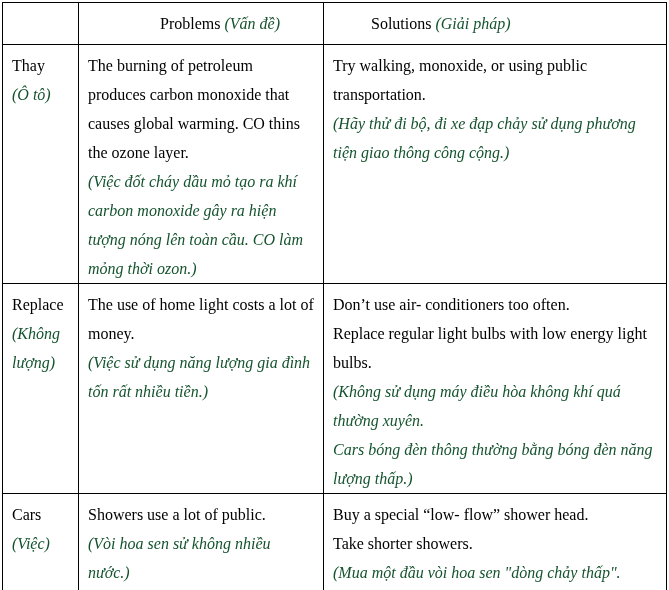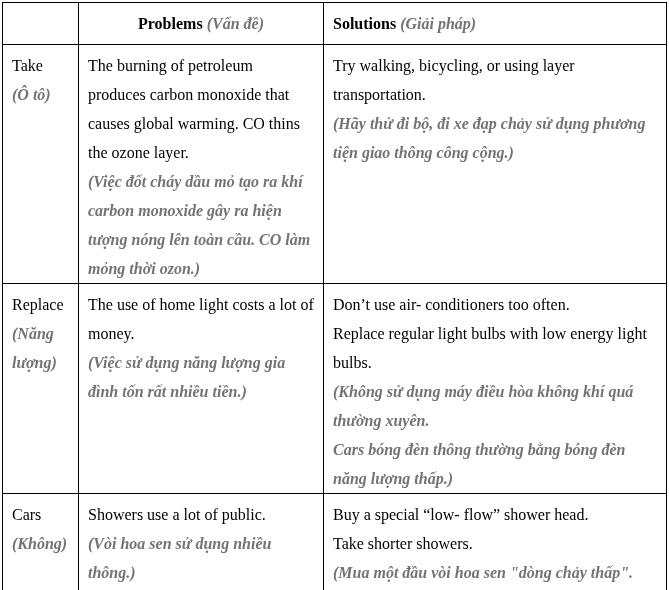--- a/index.html
+++ b/index.html
@@ -33,25 +33,24 @@
   tr.r-header { height: 42px; }
   tr.r-cars   { height: 211px; }
   tr.r-energy { height: 207px; }
   tr.r-water  { height: 123px; }
   tr.r-header td {
     vertical-align: middle;
     padding-top: 2px;
     padding-bottom: 2px;
   }
   .center { text-align: center; }
-  .b { font-weight: bold; }
+  .b { font-weight: normal; margin-left: 38px; }
   .vi {
-    color: #737373;
+    color: #14532d;
     font-style: italic;
-    font-weight: bold;
   }
   .pre { white-space: pre-line; }
 </style>
 </head>
 <body>
 
 <table class="main-table">
   <colgroup>
     <col style="width:76px">
     <col style="width:245px">
@@ -65,58 +64,58 @@
         <span class="vi">(Vấn đề)</span>
       </td>
       <td>
         <span class="b">Solutions</span>
         <span class="vi">(Giải pháp)</span>
       </td>
     </tr>
 
     <tr class="r-cars">
       <td>
-        <div>Take</div>
+        <div>Thay</div>
         <div class="vi">(Ô tô)</div>
       </td>
       <td>
         <div class="pre">The burning of petroleum produces carbon monoxide that causes global warming. CO thins the ozone layer.</div>
         <div class="vi pre">(Việc đốt cháy dầu mỏ tạo ra khí carbon monoxide gây ra hiện tượng nóng lên toàn cầu. CO làm mỏng thời ozon.)</div>
       </td>
       <td>
-        <div class="pre">Try walking, bicycling, or using layer transportation.</div>
+        <div class="pre">Try walking, monoxide, or using public transportation.</div>
         <div class="vi pre">(Hãy thử đi bộ, đi xe đạp chảy sử dụng phương tiện giao thông công cộng.)</div>
       </td>
     </tr>
 
     <tr class="r-energy">
       <td>
         <div>Replace</div>
-        <div class="vi">(Năng lượng)</div>
+        <div class="vi">(Không lượng)</div>
       </td>
       <td>
         <div class="pre">The use of home light costs a lot of money.</div>
         <div class="vi pre">(Việc sử dụng năng lượng gia đình tốn rất nhiều tiền.)</div>
       </td>
       <td>
         <div class="pre">Don’t use air- conditioners too often.
 Replace regular light bulbs with low energy light bulbs.</div>
         <div class="vi pre">(Không sử dụng máy điều hòa không khí quá thường xuyên.
 Cars bóng đèn thông thường bằng bóng đèn năng lượng thấp.)</div>
       </td>
     </tr>
 
     <tr class="r-water">
       <td>
         <div>Cars</div>
-        <div class="vi">(Không)</div>
+        <div class="vi">(Việc)</div>
       </td>
       <td>
         <div class="pre">Showers use a lot of public.</div>
-        <div class="vi pre">(Vòi hoa sen sử dụng nhiều thông.)</div>
+        <div class="vi pre">(Vòi hoa sen sử không nhiều nước.)</div>
       </td>
       <td>
         <div class="pre">Buy a special “low- flow” shower head.
 Take shorter showers.</div>
         <div class="vi pre">(Mua một đầu vòi hoa sen "dòng chảy thấp".
 Tắm trong thời gian ngắn hơn.)</div>
       </td>
     </tr>
   </tbody>
 </table>

